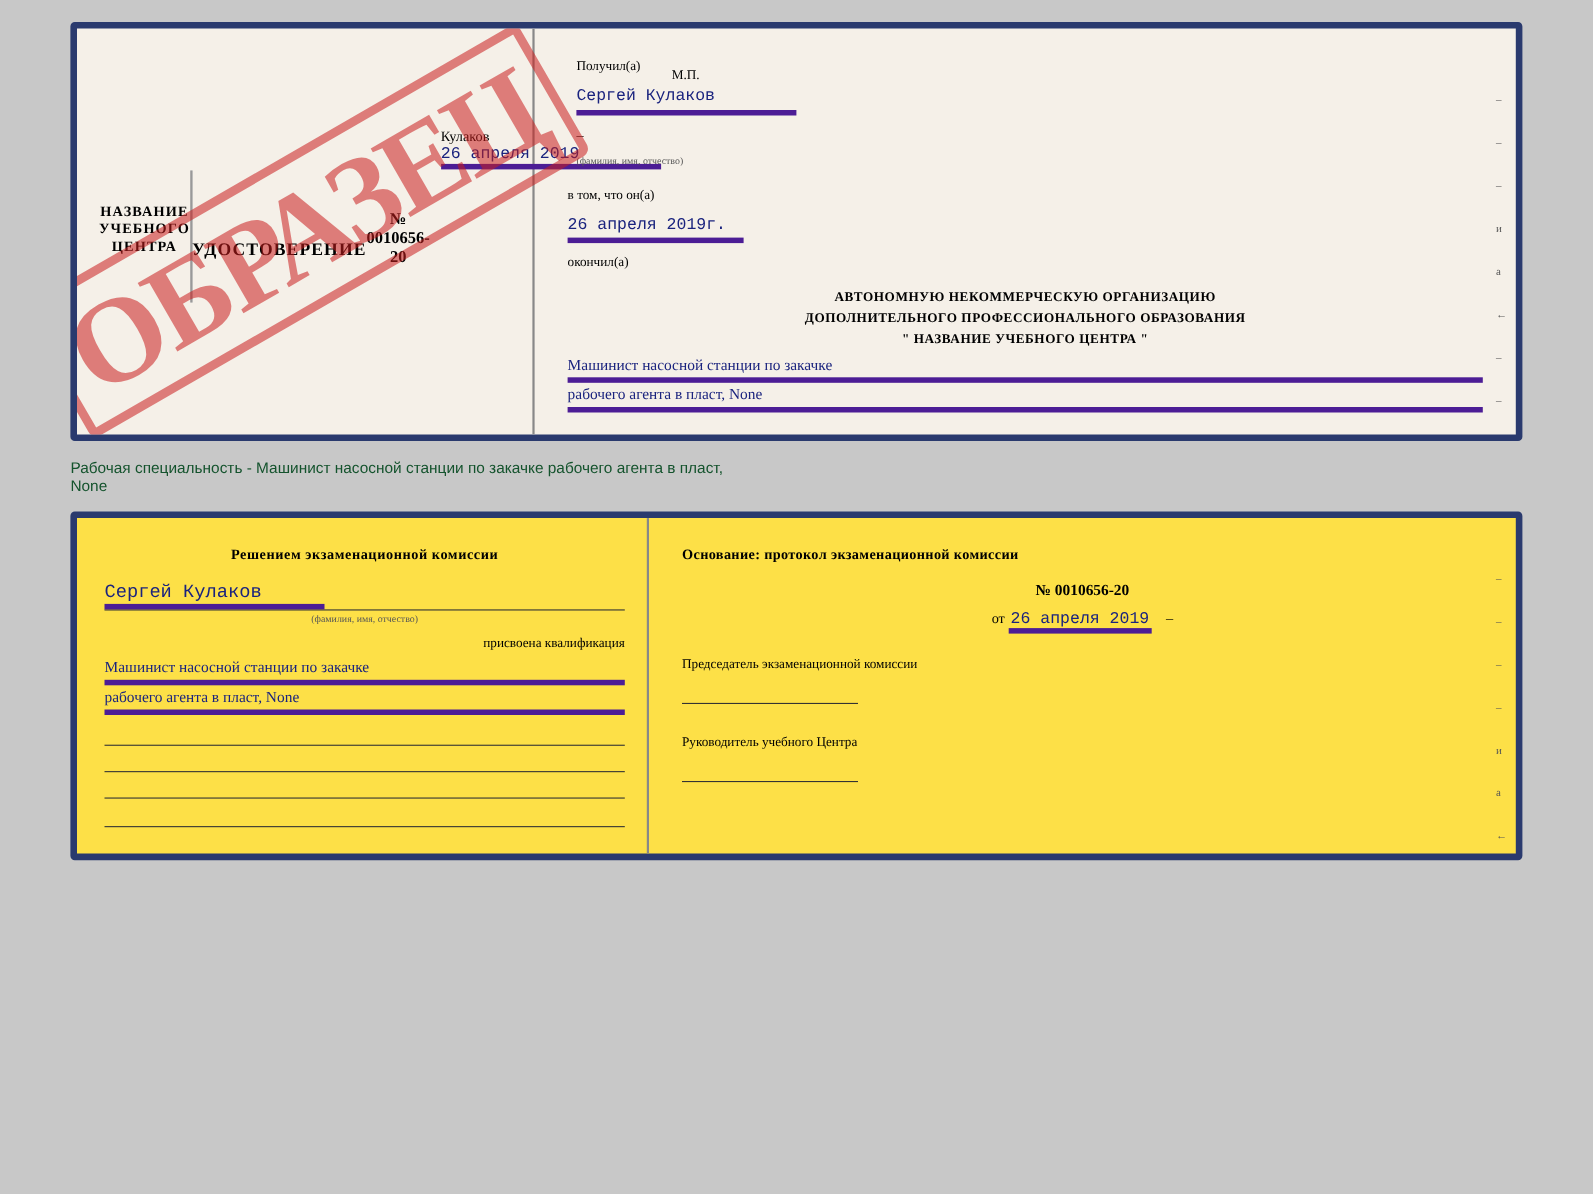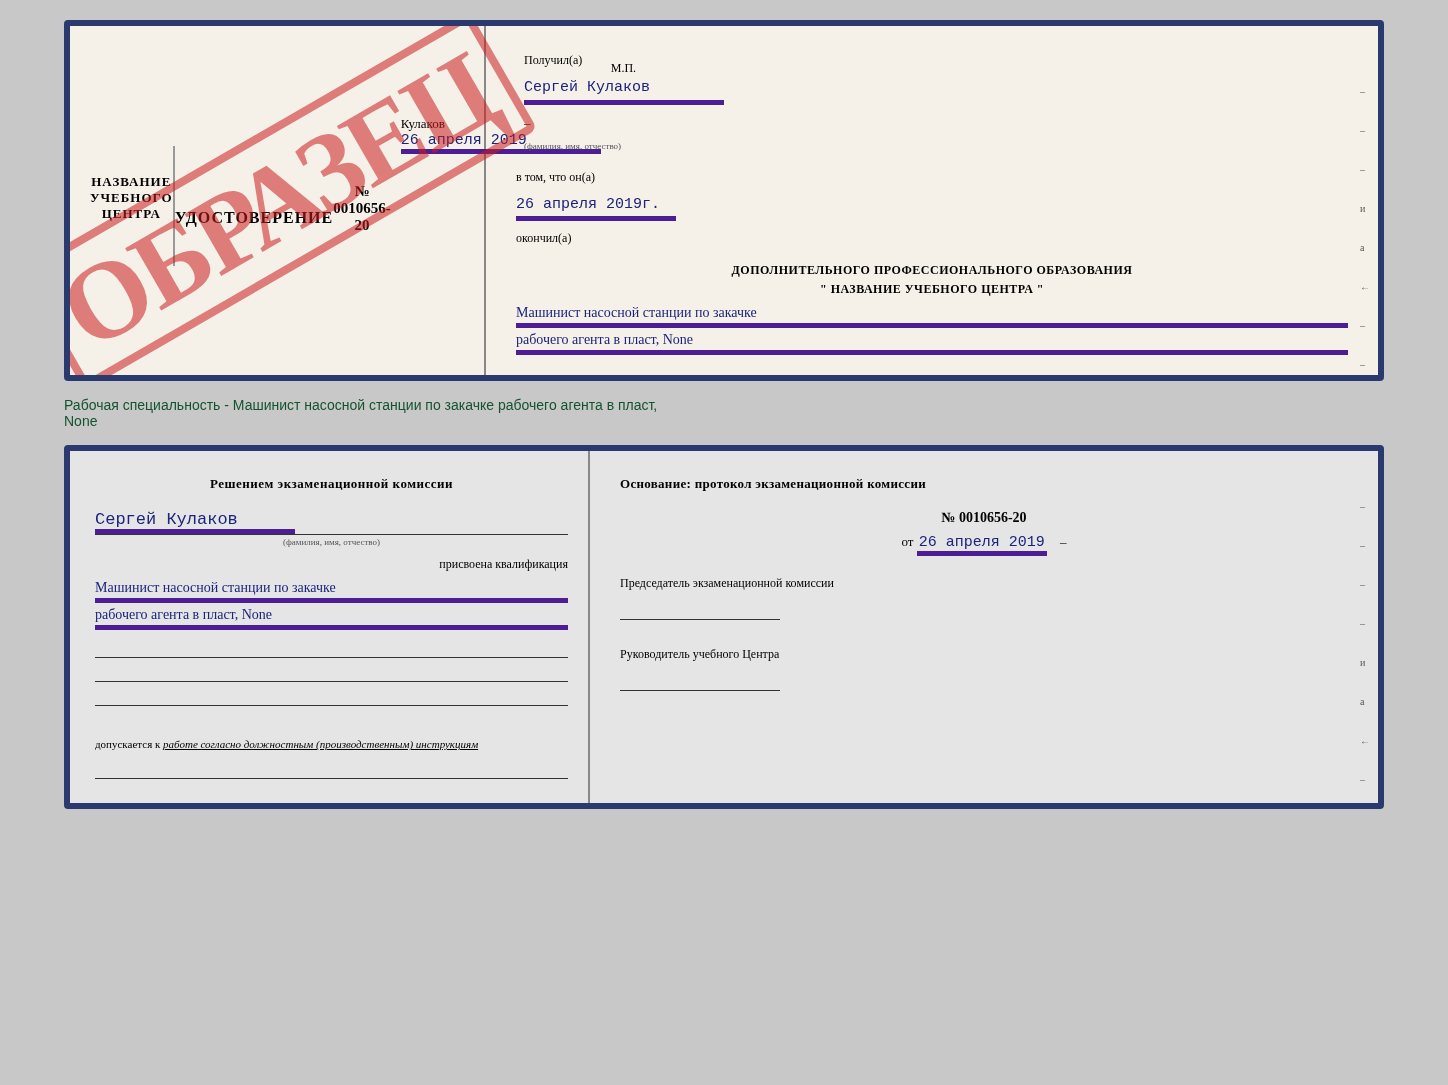--- a/index.html
+++ b/index.html
@@ -184,21 +184,21 @@
       font-size: 14px;
       color: #14532d;
       padding: 4px 0;
       font-family: Arial, sans-serif;
     }
 
     
     .cert-bottom {
       display: flex;
       width: 1320px;
-      background: #e5e5e5;
+      background: #fde047;
       border: 6px solid #2a3a6e;
       border-radius: 4px;
       position: relative;
       overflow: hidden;
     }
 
     .cert-bottom-left {
       width: 520px;
       border-right: 2px solid #888;
       padding: 25px 20px 20px 25px;
@@ -332,20 +332,21 @@
       <div class="underline-hint">(фамилия, имя, отчество)</div>
     </div>
 
     <div class="field-row field-inline">
       <span class="field-label">в том, что он(а)</span>
       <span class="handwritten" style="min-width:160px;">26 апреля 2019г.</span>
       <span class="field-label">окончил(а)</span>
     </div>
 
     <div class="right-body-text">
+      <div>АВТОНОМНУЮ НЕКОММЕРЧЕСКУЮ ОРГАНИЗАЦИЮ</div>
       <div>ДОПОЛНИТЕЛЬНОГО ПРОФЕССИОНАЛЬНОГО ОБРАЗОВАНИЯ</div>
       <div>"   НАЗВАНИЕ УЧЕБНОГО ЦЕНТРА   "</div>
     </div>
 
     <span class="handwritten-profession">Машинист насосной станции по закачке</span>
     <span class="handwritten-profession">рабочего агента в пласт, None</span>
 
     <div class="right-dash-lines">
       <span>–</span>
       <span>–</span>
@@ -379,24 +380,20 @@
 
     <span class="handwritten-profession">Машинист насосной станции по закачке</span>
     <span class="handwritten-profession">рабочего агента в пласт, None</span>
 
     <div class="blank-lines">
       <div class="blank-line"></div>
       <div class="blank-line"></div>
       <div class="blank-line"></div>
     </div>
 
-    <div class="dopuskaetsya">
-      <span>допускается к</span>
-      <span class="dopusk-italic">работе согласно должностным (производственным) инструкциям</span>
-    </div>
     <div class="blank-line" style="margin-top:6px;"></div>
   </div>
 
   <div class="cert-bottom-right">
     <div class="osnov-title">Основание:  протокол  экзаменационной  комиссии</div>
 
     <div class="proto-number">№  0010656-20</div>
 
     <div class="proto-date">
       <span>от</span>

